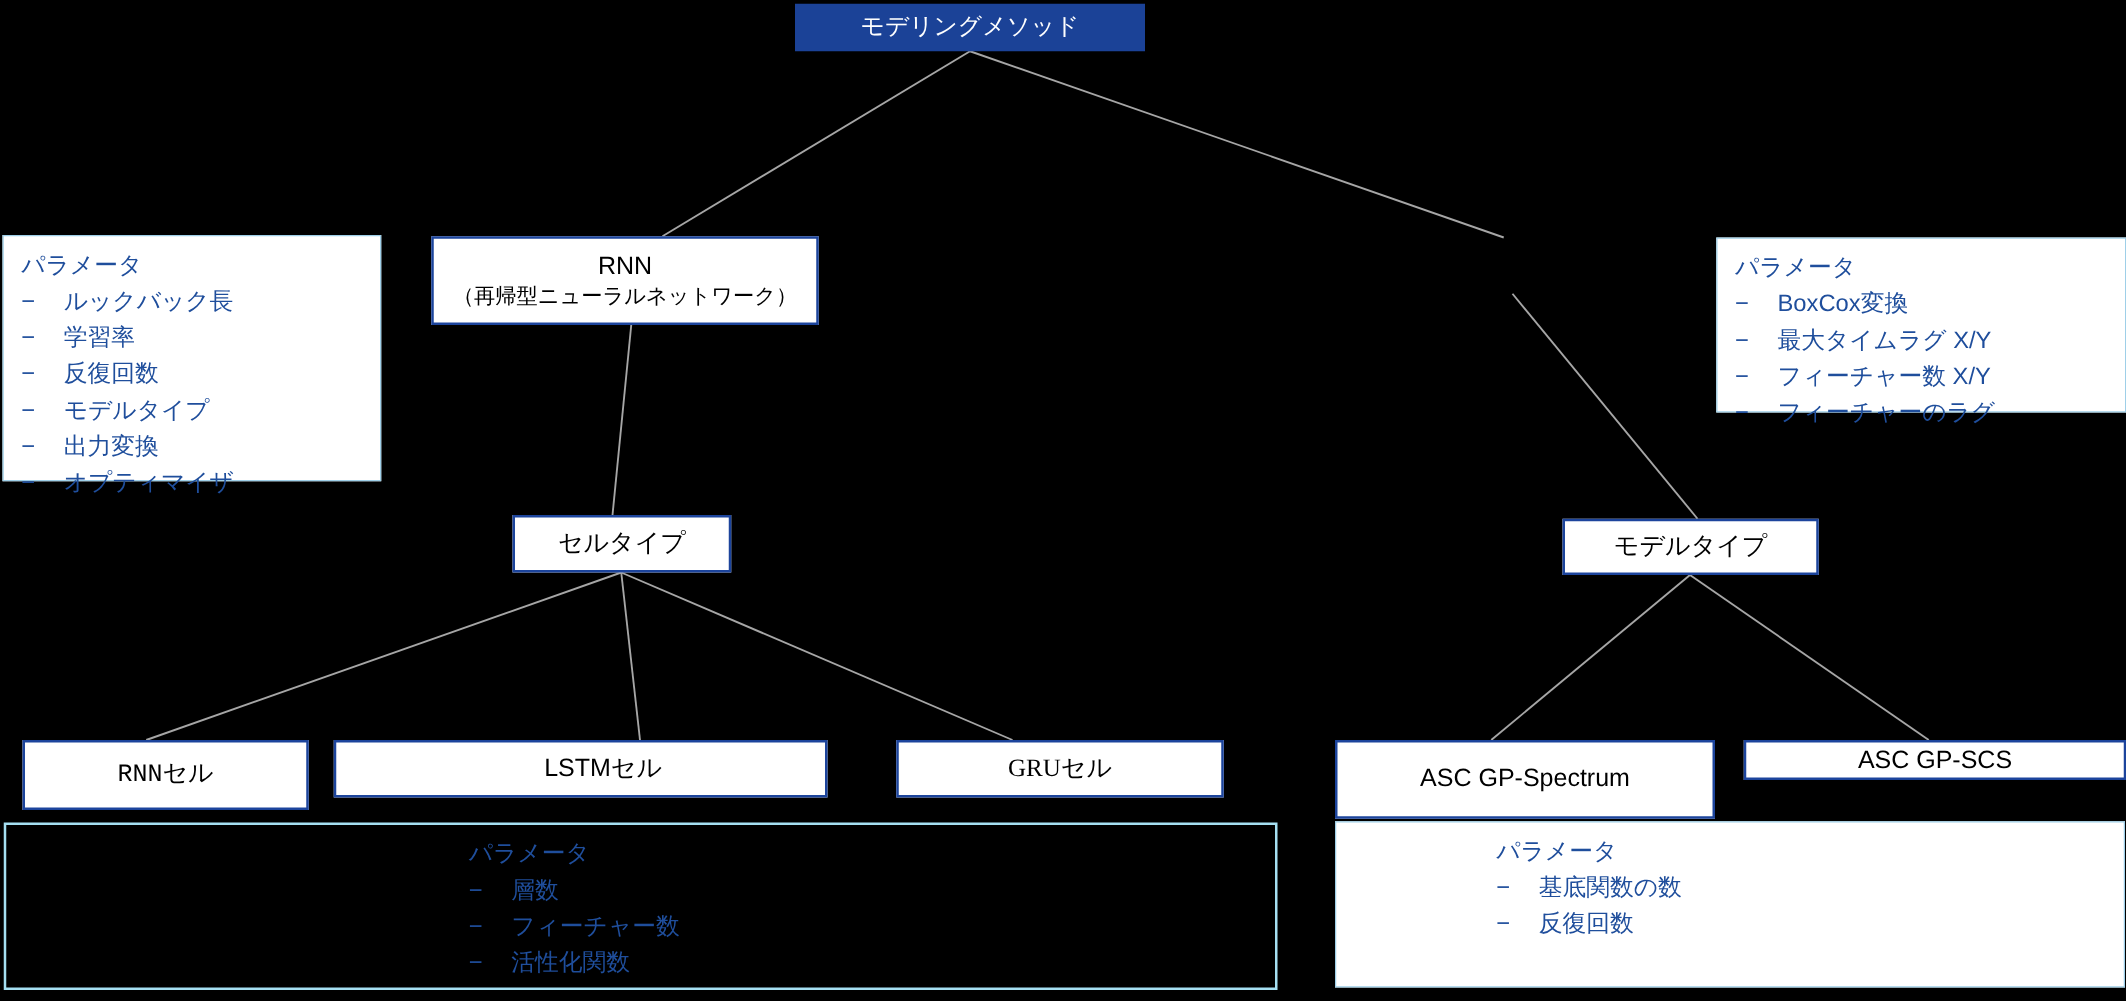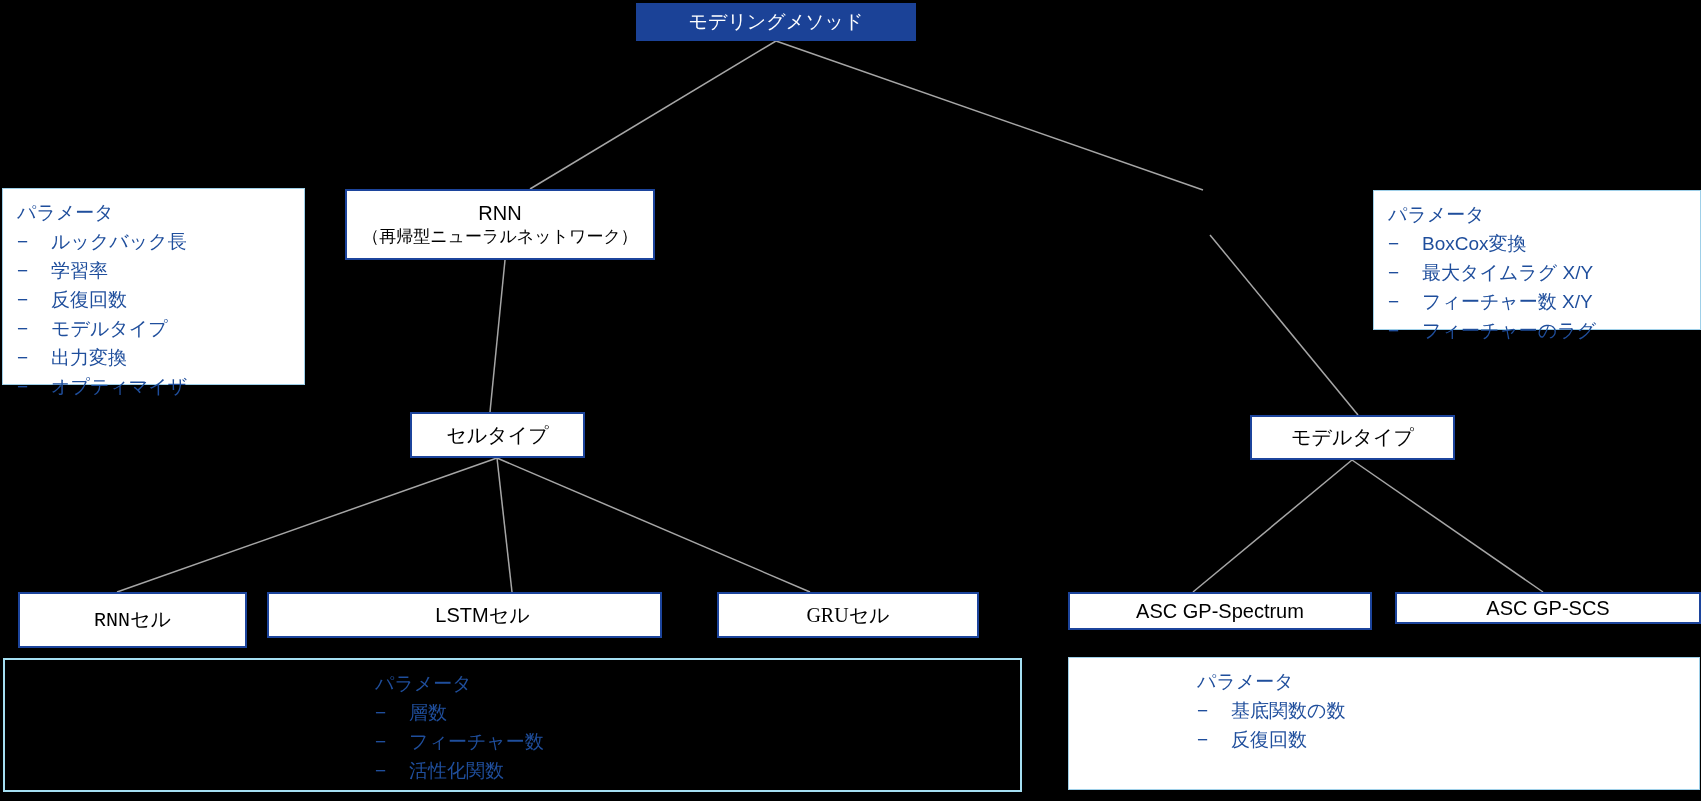--- a/index.html
+++ b/index.html
@@ -74,21 +74,21 @@
   .param-item .marker { width: 34px; flex: 0 0 34px; }
   
   .pos-root      { left: 636px;  top: 3px;   width: 280px; height: 38px; }
   .pos-rnn       { left: 345px;  top: 189px; width: 310px; height: 71px; }
   .pos-narx      { left: 1072px; top: 190px; width: 275px; height: 45px; }
   .pos-celltype  { left: 410px;  top: 412px; width: 175px; height: 46px; }
   .pos-modeltype { left: 1250px; top: 415px; width: 205px; height: 45px; }
   .pos-rnncell   { left: 18px;    top: 592px; width: 229px; height: 56px; font-family: Liberation Mono, monospace; }
   .pos-lstmcell  { left: 267px;  top: 592px; width: 395px; height: 46px; padding-left: 36px; }
   .pos-grucell   { left: 717px;  top: 592px; width: 262px; height: 46px; font-family: Liberation Serif, serif; }
-  .pos-spectrum  { left: 1068px; top: 592px; width: 304px; height: 38px; }
+  .pos-spectrum  { left: 1068px; top: 592px; width: 304px; height: 63px; }
   .pos-scs       { left: 1395px; top: 592px; width: 306px; height: 32px; }
   
   .pos-panel-rnn    { left: 2px;    top: 188px; width: 303px; height: 197px; }
   .pos-panel-narx   { left: 1373px; top: 190px; width: 328px; height: 140px; }
   .pos-panel-cells  { left: 3px;    top: 658px; width: 1019px; height: 134px; padding-left: 370px; }
   .pos-panel-models { left: 1068px; top: 657px; width: 632px;  height: 133px; padding-left: 128px; }
 </style>
 </head>
 <body>
 

